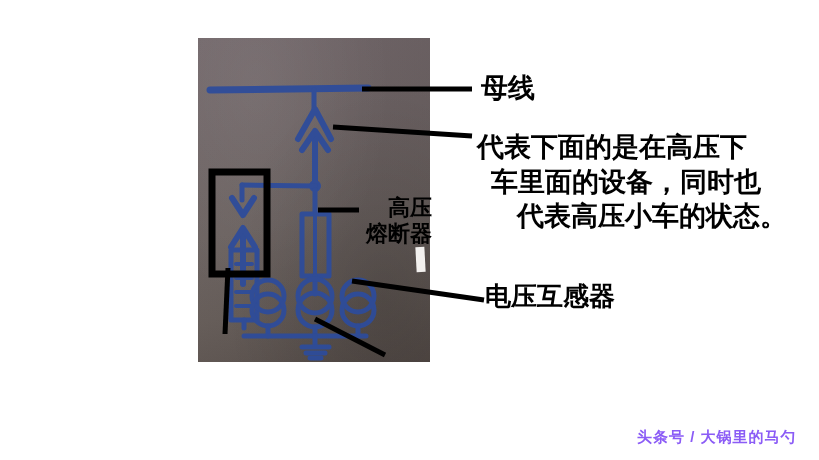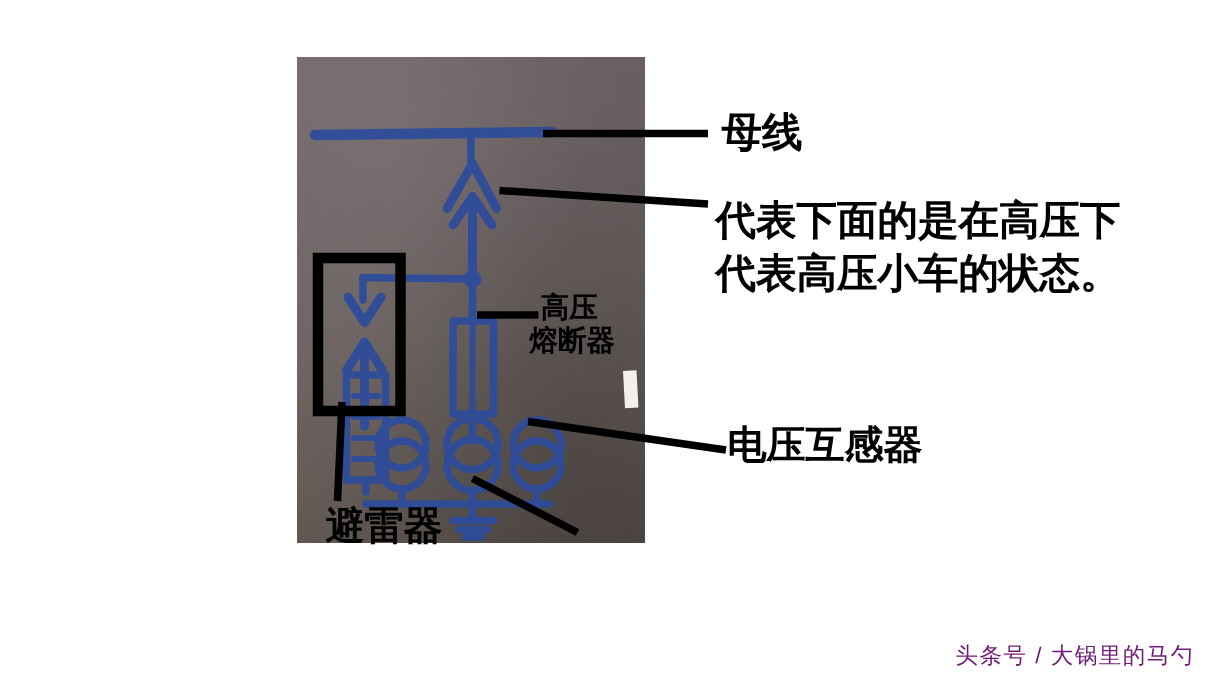--- a/index.html
+++ b/index.html
@@ -69,37 +69,38 @@
     position: absolute;
     color: #000000;
     font-family: "Liberation Serif", "DejaVu Serif", serif;
     font-weight: 700;
     white-space: nowrap;
     line-height: 1.18;
   }
   .lbl-busbar      { left: 481px; top: 73px;  font-size: 27px; }
   .lbl-paragraph   { left: 477px; top: 130px; font-size: 27px; white-space: normal; width: 330px; line-height: 1.28; }
   .lbl-paragraph .ln2 { display:block; padding-left: 14px; }
-  .lbl-paragraph .ln3 { display:block; }
+  .lbl-paragraph .ln3 { display:block;margin-left:40px; }
   .lbl-vt          { left: 485px; top: 282px; font-size: 26px; }
-  .lbl-fuse        { left: 349px; top: 195px; font-size: 19px; text-align: center; }
+  .lbl-fuse        { left: 362px; top: 195px; font-size: 22px; text-align: right; }
   .lbl-fuse .l2    { display: block; padding-left: 4px; }
   .lbl-arrester    { left: 217px; top: 336px; font-size: 26px; }
   .lbl-ground      { left: 386px; top: 345px; font-size: 26px; }
 
   
   .watermark {
     position: absolute;
     left: 637px;
     top: 428px;
     font-family: "Liberation Sans", "DejaVu Sans", sans-serif;
     font-size: 15px;
     letter-spacing: 1px;
-    color: #701a75;
+    color: #8b5cf6;
     white-space: nowrap;
+    font-weight: bold;
   }
 </style>
 </head>
 <body>
 
 <div id="stage">
 
   <div class="photo">
     <div class="photo-grain"></div>
 
@@ -179,28 +180,28 @@
       <path d="M315,319 L385,355" stroke-width="5"></path>
 
       <rect x="212" y="172" width="55" height="102" stroke-width="7"></rect>
     </g>
   </svg>
 
   <div class="label lbl-busbar">母线</div>
 
   <div class="label lbl-paragraph">
     <span class="ln1">代表下面的是在高压下</span>
+    <span class="ln2">车里面的设备，同时也</span>
     <span class="ln3">代表高压小车的状态。</span>
   </div>
 
   <div class="label lbl-vt">电压互感器</div>
 
   <div class="label lbl-fuse">
     <span class="l1">高压</span>
     <span class="l2">熔断器</span>
   </div>
 
-  <div class="label lbl-arrester">避雷器</div>
 
 
   <div class="watermark">头条号 / 大锅里的马勺</div>
 
 </div>
 
 </body></html>

